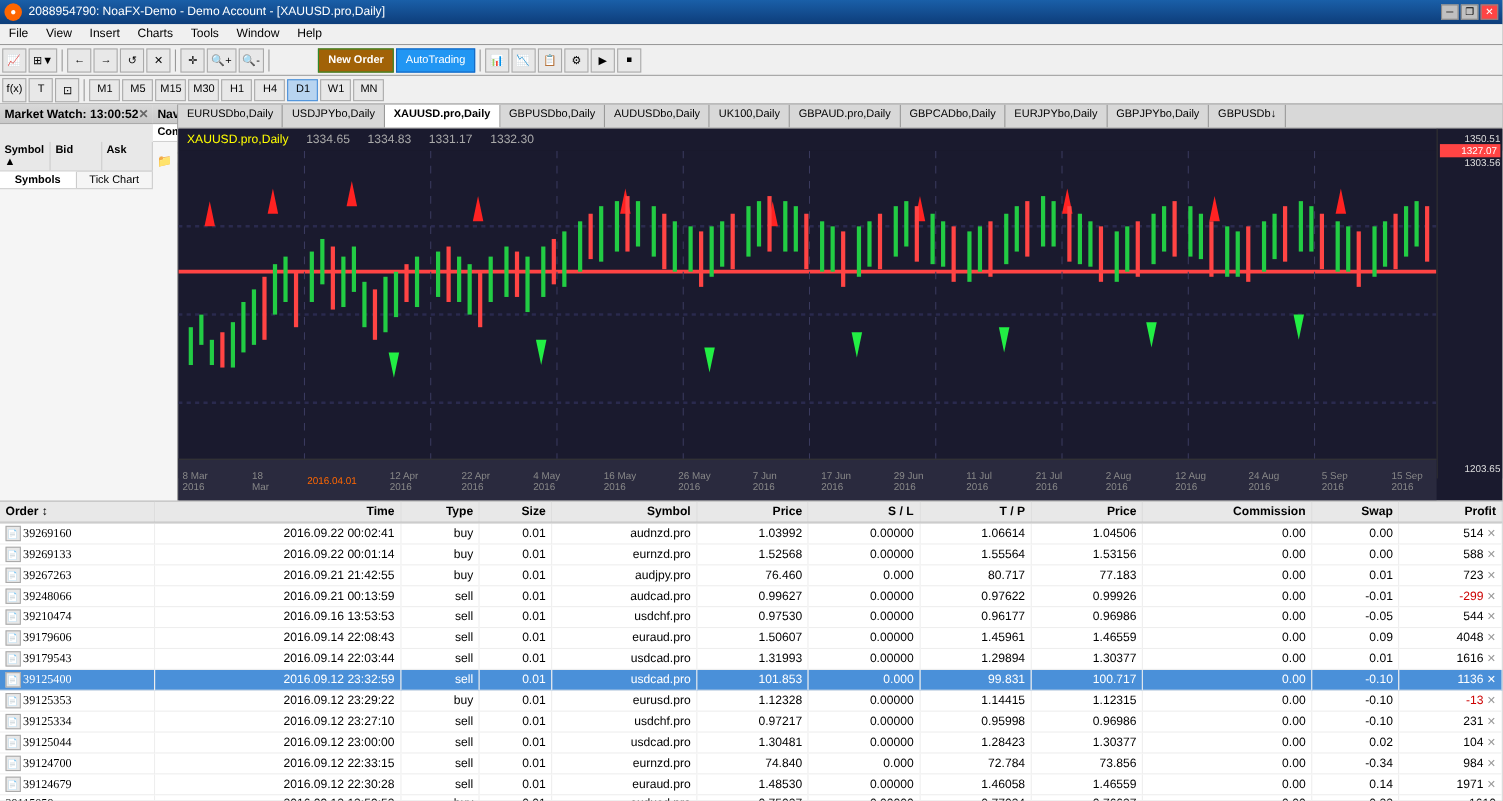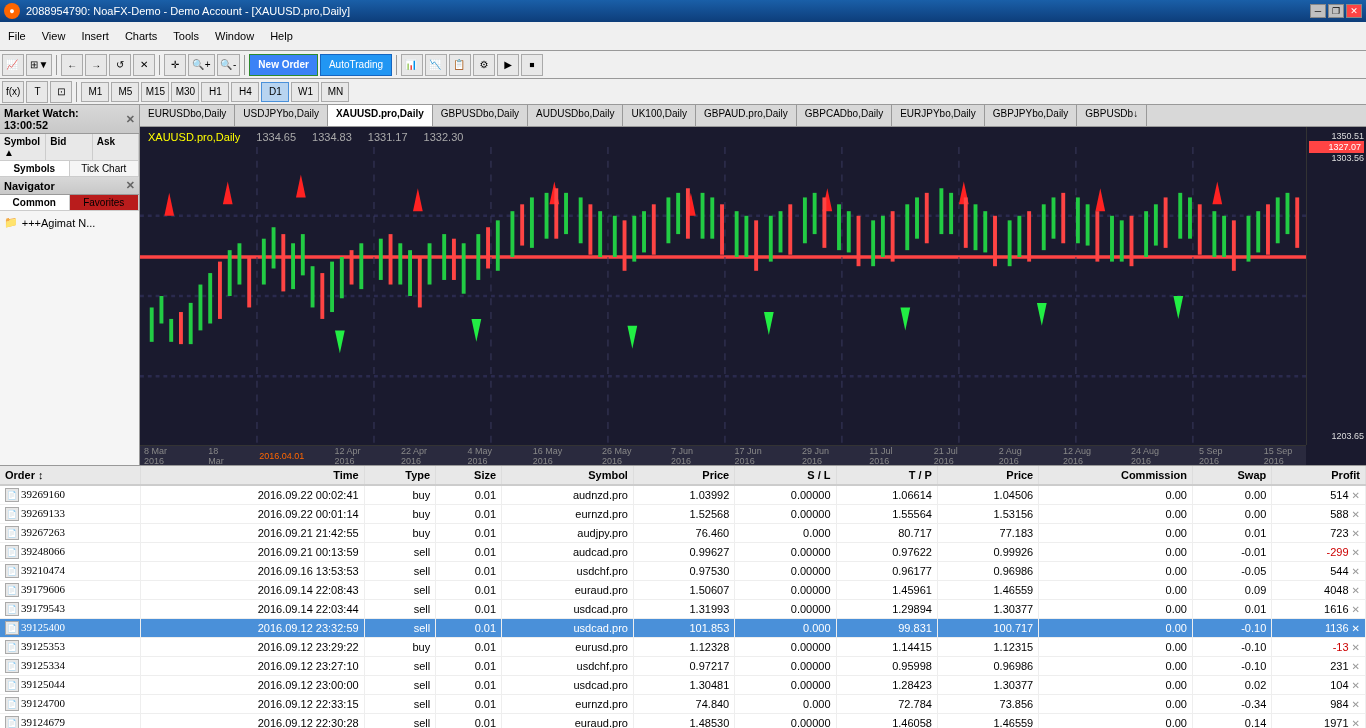--- a/index.html
+++ b/index.html
@@ -6,45 +6,45 @@
     body { font-family: 'Segoe UI', Tahoma, Arial, sans-serif; font-size: 11px; background: #c0c0c0; overflow: hidden; width: 1366px; height: 728px; }
     
     
     #title-bar { background: linear-gradient(to bottom, #1a5fa8, #0d3d7a); color: white; height: 22px; display: flex; align-items: center; justify-content: space-between; padding: 0 4px; font-size: 11px; }
     #title-bar .title { display: flex; align-items: center; gap: 6px; }
     #title-bar .title-icon { width: 16px; height: 16px; background: #ff6600; border-radius: 50%; display: flex; align-items: center; justify-content: center; font-size: 9px; color: white; }
     #title-bar .win-controls { display: flex; gap: 2px; }
     #title-bar .win-btn { width: 16px; height: 14px; background: #c0c0c0; border: 1px solid #888; font-size: 9px; cursor: pointer; display: flex; align-items: center; justify-content: center; }
     
     
-    #menu-bar { background: #f0f0f0; height: 29px; display: flex; align-items: center; border-bottom: 1px solid #999; }
+    #menu-bar { background: #f0f0f0; height: 19px; display: flex; align-items: center; border-bottom: 1px solid #999; }
     #menu-bar .menu-item { padding: 2px 8px; font-size: 11px; cursor: pointer; }
     
     
     #toolbar { background: #f0f0f0; height: 28px; display: flex; align-items: center; border-bottom: 1px solid #999; padding: 0 2px; gap: 2px; flex-wrap: nowrap; }
     .tb-btn { height: 22px; min-width: 22px; background: #e8e8e8; border: 1px solid #aaa; cursor: pointer; display: flex; align-items: center; justify-content: center; font-size: 10px; padding: 0 3px; }
     .tb-separator { width: 1px; height: 20px; background: #999; margin: 0 2px; }
-    .tb-btn-special { background: #3b82f6; color: white; border-color: #2d8a2d; font-weight: bold; padding: 0 8px; }
+    .tb-btn-special { background: #a16207; color: white; border-color: #2d8a2d; font-weight: bold; padding: 0 8px; margin-left: 40px; }
     .tb-btn-auto { background: #2196F3; color: white; border-color: #1565C0; padding: 0 8px; }
     
     
     #toolbar2 { background: #f0f0f0; height: 26px; display: flex; align-items: center; border-bottom: 1px solid #999; padding: 0 2px; gap: 2px; }
     .tf-btn { height: 20px; min-width: 28px; background: #e8e8e8; border: 1px solid #aaa; cursor: pointer; display: flex; align-items: center; justify-content: center; font-size: 10px; }
     .tf-btn.active { background: #b8d4f0; border-color: #4a90d9; }
     
     
     #main { display: flex; height: calc(728px - 22px - 22px - 28px - 26px - 24px - 22px); }
     
     
-    #left-panel { width: 140px; background: #f5f5f5; border-right: 1px solid #999; display: flex; flex-direction: column; flex-shrink: 0; }
+    #left-panel { width: 162px; background: #f5f5f5; border-right: 1px solid #999; display: flex; flex-direction: row; flex-shrink: 0; }
     #market-watch { flex: 0 0 auto; }
     .panel-header { background: linear-gradient(to bottom, #d8d8d8, #c8c8c8); border-bottom: 1px solid #999; padding: 2px 4px; display: flex; align-items: center; justify-content: space-between; font-size: 11px; font-weight: bold; }
     .panel-close { cursor: pointer; color: #666; }
     .mw-header { display: flex; border-bottom: 1px solid #ccc; background: #e8e8e8; }
-    .mw-col { flex: 1; padding: 2px 4px; font-size: 10px; font-weight: bold; border-right: 1px solid #ccc; cursor: pointer; }
+    .mw-col { flex: 1; padding: 2px 4px; font-size: 10px; font-weight: bold; border-right: 1px solid #ccc; cursor: pointer; margin-top: 16px; }
     .mw-tabs { display: flex; border-bottom: 1px solid #ccc; }
     .mw-tab { flex: 1; padding: 2px 4px; font-size: 10px; text-align: center; cursor: pointer; border-right: 1px solid #ccc; }
     .mw-tab.active { background: #fff; font-weight: bold; }
     #navigator { flex: 1; overflow: hidden; }
     .nav-header { background: linear-gradient(to bottom, #d8d8d8, #c8c8c8); border-bottom: 1px solid #999; padding: 2px 4px; display: flex; align-items: center; justify-content: space-between; font-size: 11px; font-weight: bold; }
     .nav-content { padding: 4px; font-size: 11px; }
     .nav-item { display: flex; align-items: center; gap: 4px; padding: 1px 0; cursor: pointer; }
     .nav-tabs { display: flex; border-bottom: 1px solid #ccc; }
     .nav-tab { flex: 1; padding: 2px 4px; font-size: 10px; text-align: center; cursor: pointer; border-right: 1px solid #ccc; background: #b91c1c; }
     .nav-tab.active { background: #fff; font-weight: bold; }
@@ -69,21 +69,21 @@
     tbody td:first-child { text-align: left; font-family: Liberation Serif, serif; }
     .row-icon { display: inline-block; width: 14px; height: 14px; background: #e8e8e8; border: 1px solid #aaa; font-size: 8px; text-align: center; line-height: 14px; margin-right: 2px; }
     .close-x { color: #999; font-size: 10px; cursor: pointer; }
     .close-x.selected { color: white; }
     
     
     .chart-info { color: #aaa; font-size: 11px; padding: 4px 8px; display: flex; gap: 16px; align-items: center; background: #1a1a2e; }
     .chart-price-right { position: absolute; right: 0; top: 0; bottom: 20px; width: 60px; background: #1a1a2e; border-left: 1px solid #333; display: flex; flex-direction: column; justify-content: space-between; padding: 4px 2px; }
     .price-label { color: #ddd; font-size: 9px; text-align: right; }
     .price-label.highlight { color: #ff4444; background: #ff4444; color: white; padding: 1px 3px; }
-    .chart-bottom-axis { position: absolute; bottom: 0; left: 0; right: 60px; height: 20px; background: #2a2a3e; border-top: 1px solid #333; display: flex; align-items: center; padding: 0 4px; gap: 30px; justify-content: center; }
+    .chart-bottom-axis { position: absolute; bottom: 0; left: 0; right: 60px; height: 38px; background: #2a2a3e; border-top: 1px solid #333; display: flex; align-items: center; padding: 0 4px; gap: 30px; justify-content: center; }
     .axis-label { color: #888; font-size: 9px; }
     
     #chart-svg { width: 100%; height: 100%; }
   </style>
 </head>
 <body>
 
 <div id="title-bar">
   <div class="title">
     <span class="title-icon">●</span>

